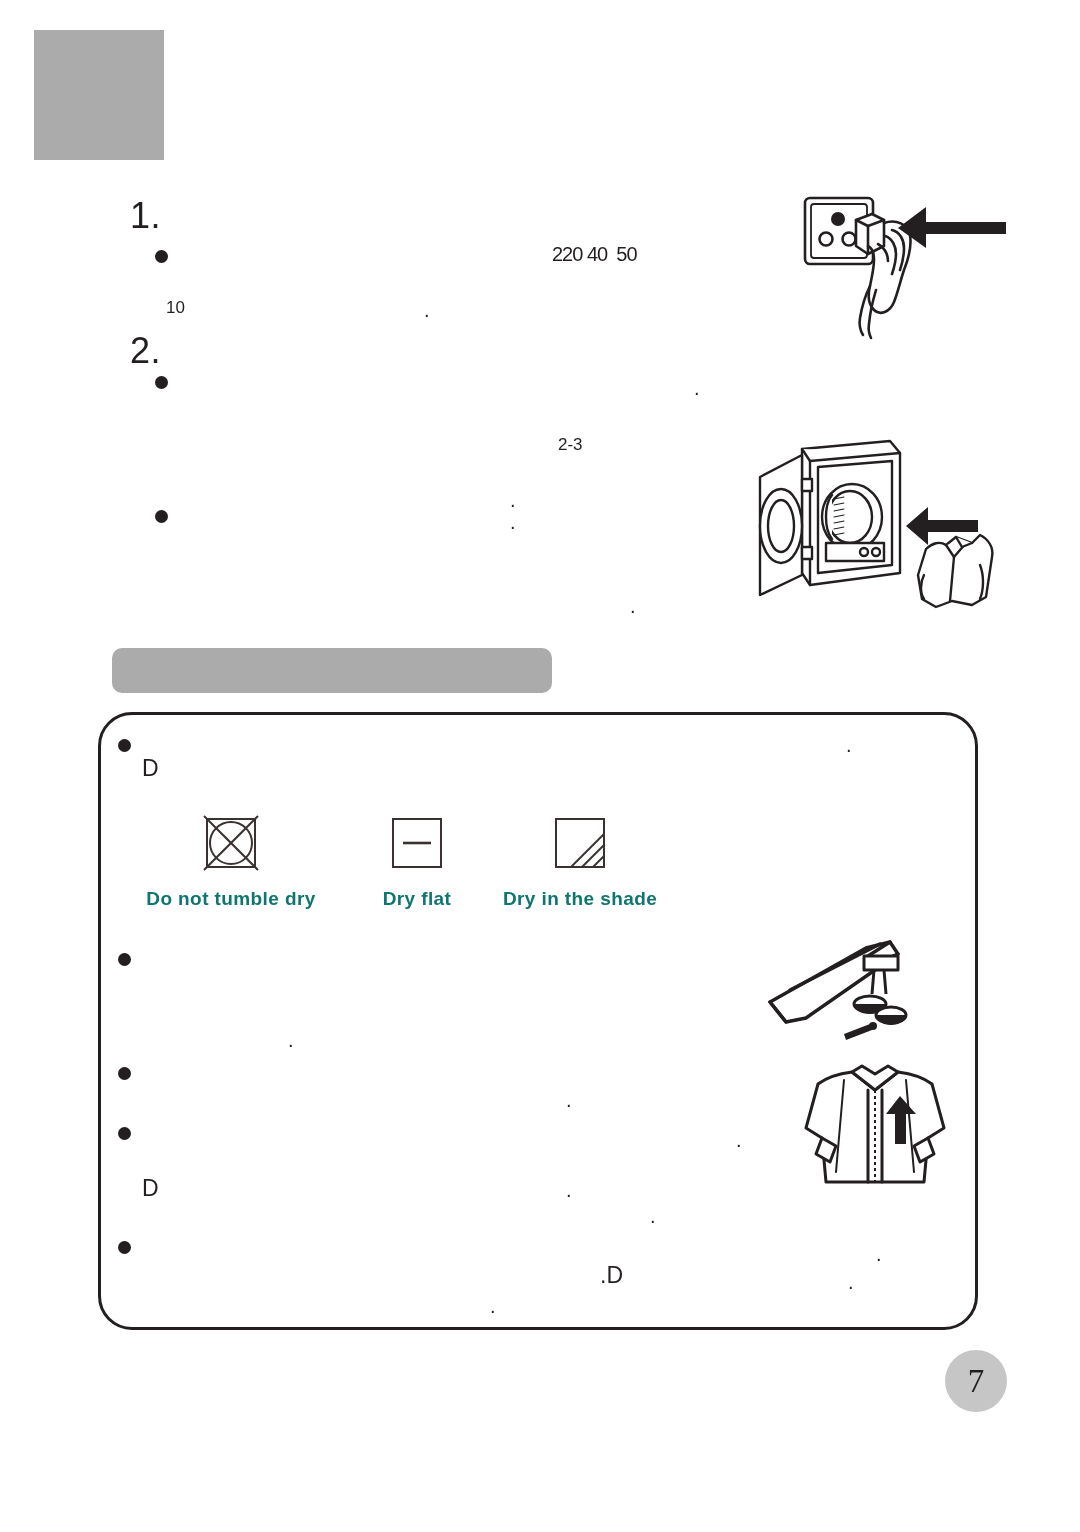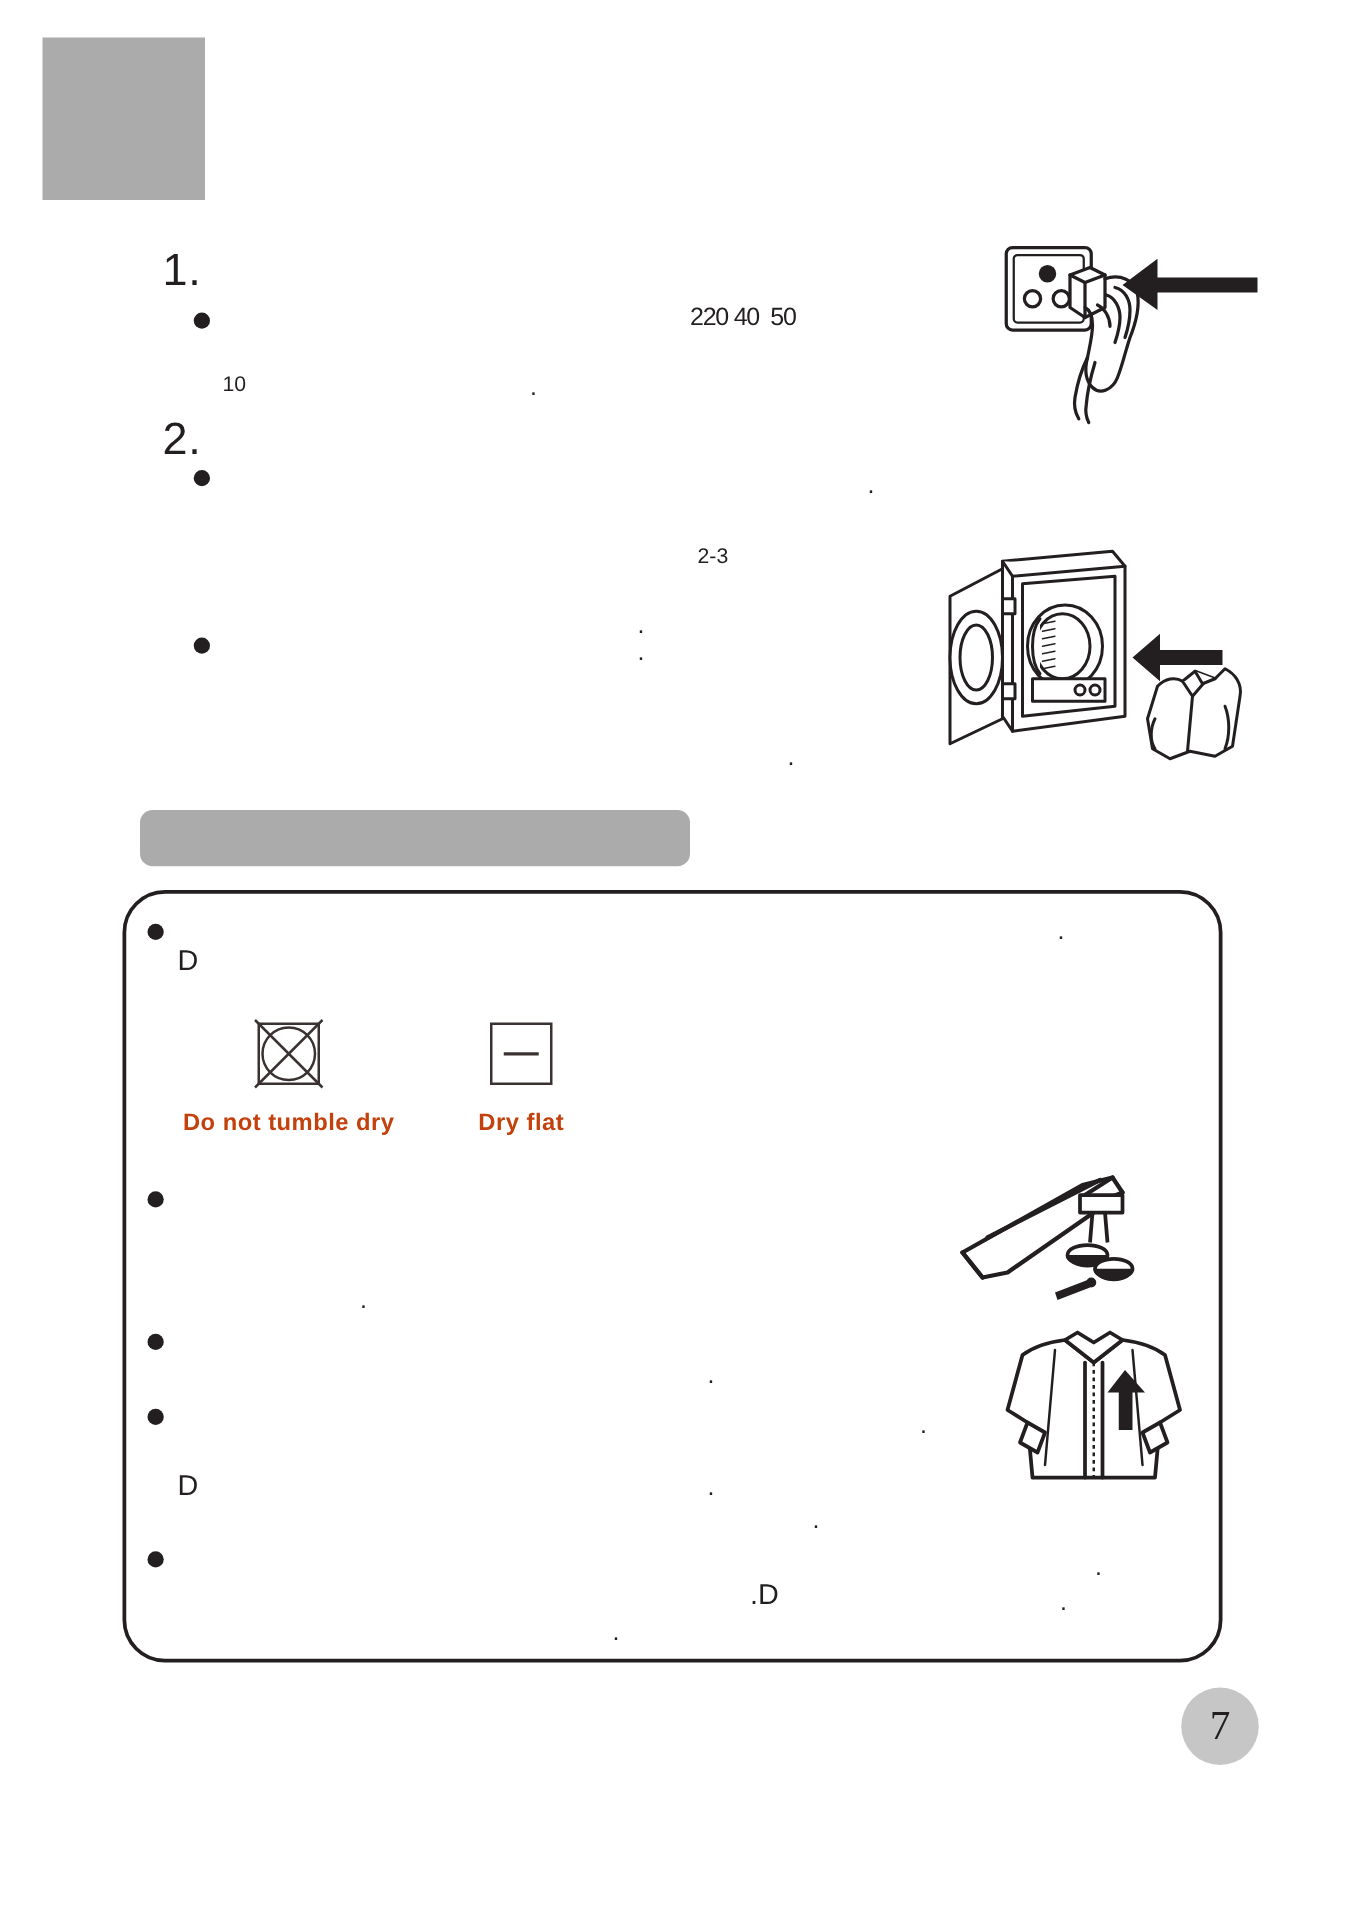--- a/index.html
+++ b/index.html
@@ -62,21 +62,21 @@
     font-family: "Liberation Sans", sans-serif;
   }
   .frag-sm { font-size: 17px; }
   .dot-frag {
     font-size: 20px;
     color: #231f20;
     line-height: 1;
   }
 
   #frag-voltage { left: 552px; top: 243px; letter-spacing: -1px; }
-  #frag-minutes { left: 178px; top: 298px; }
+  #frag-minutes { left: 166px; top: 298px; }
   #frag-dot-1 { left: 424px; top: 300px; }
   #frag-hours { left: 558px; top: 398px; margin-top: 37px; }
   #frag-dot-2 { left: 694px; top: 378px; }
   #frag-dot-3 { left: 510px; top: 490px; }
   #frag-dot-4 { left: 510px; top: 512px; }
   #frag-dot-5 { left: 630px; top: 596px; }
 
   
   #socket-illustration { left: 780px; top: 190px; width: 230px; height: 150px; }
   #dryer-illustration  { left: 740px; top: 425px; width: 300px; height: 195px; }
@@ -154,21 +154,21 @@
   .care-symbol-box {
     position: absolute;
     left: 6px; top: 6px;
     width: 50px; height: 50px;
     border: 2px solid #3a3230;
     box-sizing: border-box;
   }
   .care-symbol-label {
     font-size: 19px;
     font-weight: bold;
-    color: #c2410c;
+    color: #0f766e;
     letter-spacing: 0.4px;
     white-space: nowrap;
     font-family: "Liberation Sans", sans-serif;
   }
 
   
   #page-number-badge {
     left: 945px; top: 1350px;
     width: 62px; height: 62px;
     border-radius: 50%;
@@ -329,20 +329,33 @@
     <div class="care-symbol-cell" style="width:146px;">
       <div class="care-symbol-glyph">
         <div class="care-symbol-box"></div>
         <svg viewBox="0 0 62 62" width="62" height="62" style="position:absolute;left:0;top:0;">
           <line x1="17" y1="31" x2="45" y2="31" stroke="#3a3230" stroke-width="2.6"></line>
         </svg>
       </div>
       <div class="care-symbol-label">Dry flat</div>
     </div>
 
+    <div class="care-symbol-cell" style="width:180px;">
+      <div class="care-symbol-glyph">
+        <div class="care-symbol-box"></div>
+        <svg viewBox="0 0 62 62" width="62" height="62" style="position:absolute;left:0;top:0;">
+          <g stroke="#3a3230" stroke-width="2">
+            <line x1="22" y1="55" x2="55" y2="22"></line>
+            <line x1="33" y1="55" x2="55" y2="33"></line>
+            <line x1="44" y1="55" x2="55" y2="44"></line>
+          </g>
+        </svg>
+      </div>
+      <div class="care-symbol-label">Dry in the shade</div>
+    </div>
 
   </div>
 
   <div class="abs" id="pocket-illustration">
     <svg viewBox="0 0 200 110" width="200" height="110">
       <g fill="#ffffff" stroke="#231f20" stroke-width="3.4" stroke-linejoin="round" stroke-linecap="round">
         <path d="M10 62 L106 8 L130 2 L138 14 L46 78 L26 82 Z"></path>
         <path d="M10 62 L26 82"></path>
         <path d="M30 50 L120 4"></path>
         <path d="M108 16 L130 2"></path>

